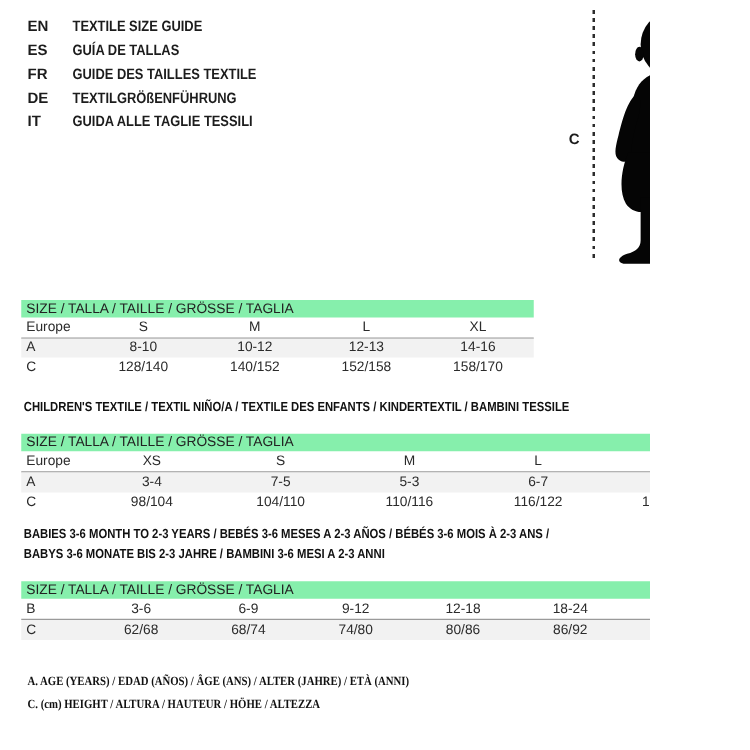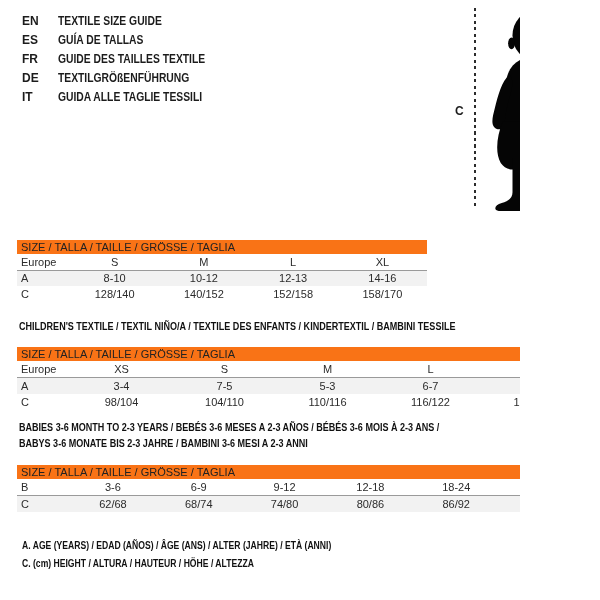--- a/index.html
+++ b/index.html
@@ -24,34 +24,34 @@
   .height-label {
     position: absolute; left: 455px; top: 104px;
     font-size: 12px; font-weight: bold; color: #1c1c1c;
   }
   .baby { position: absolute; left: 488px; top: 6px; }
 
   
   .size-table { position: absolute; left: 17px; }
   .t-title { position: absolute; left: 19px; font-weight: bold; font-size: 10.5px; color: #111; }
   .size-bar {
-    height: 14px; line-height: 14px; background: #f97316;
+    height: 14px; line-height: 14px; background: #86efac;
     font-size: 11px; color: #222; padding-left: 4px;
   }
   .trow { display: flex; font-size: 11px; color: #2b2b2b; }
   .trow .cl { flex: 0 0 53px; padding-left: 4px; text-align: left; }
   .trow .cv { flex: 1 1 0; text-align: center; }
   .trow.h17 { height: 17px; line-height: 17px; }
   .trow.h16 { height: 16px; line-height: 16px; }
   .trow.h15 { height: 15px; line-height: 15px; }
   .trow.rule { border-bottom: 1px solid #9a9a9a; }
   .trow.shade { background: #f2f2f2; }
 
   
-  .footnotes { position: absolute; left: 22px; top: 537px; }
+  .footnotes { position: absolute; left: 22px; top: 537px; font-family: Liberation Serif, serif; }
   .footnote { height: 17.5px; line-height: 17.5px; font-size: 10px; font-weight: bold; color: #111; }
 </style>
 </head>
 <body>
 
 <div id="canvas">
 
   <div class="lang-list">
     <div class="lang-row">
       <span class="lang-code">EN</span>

